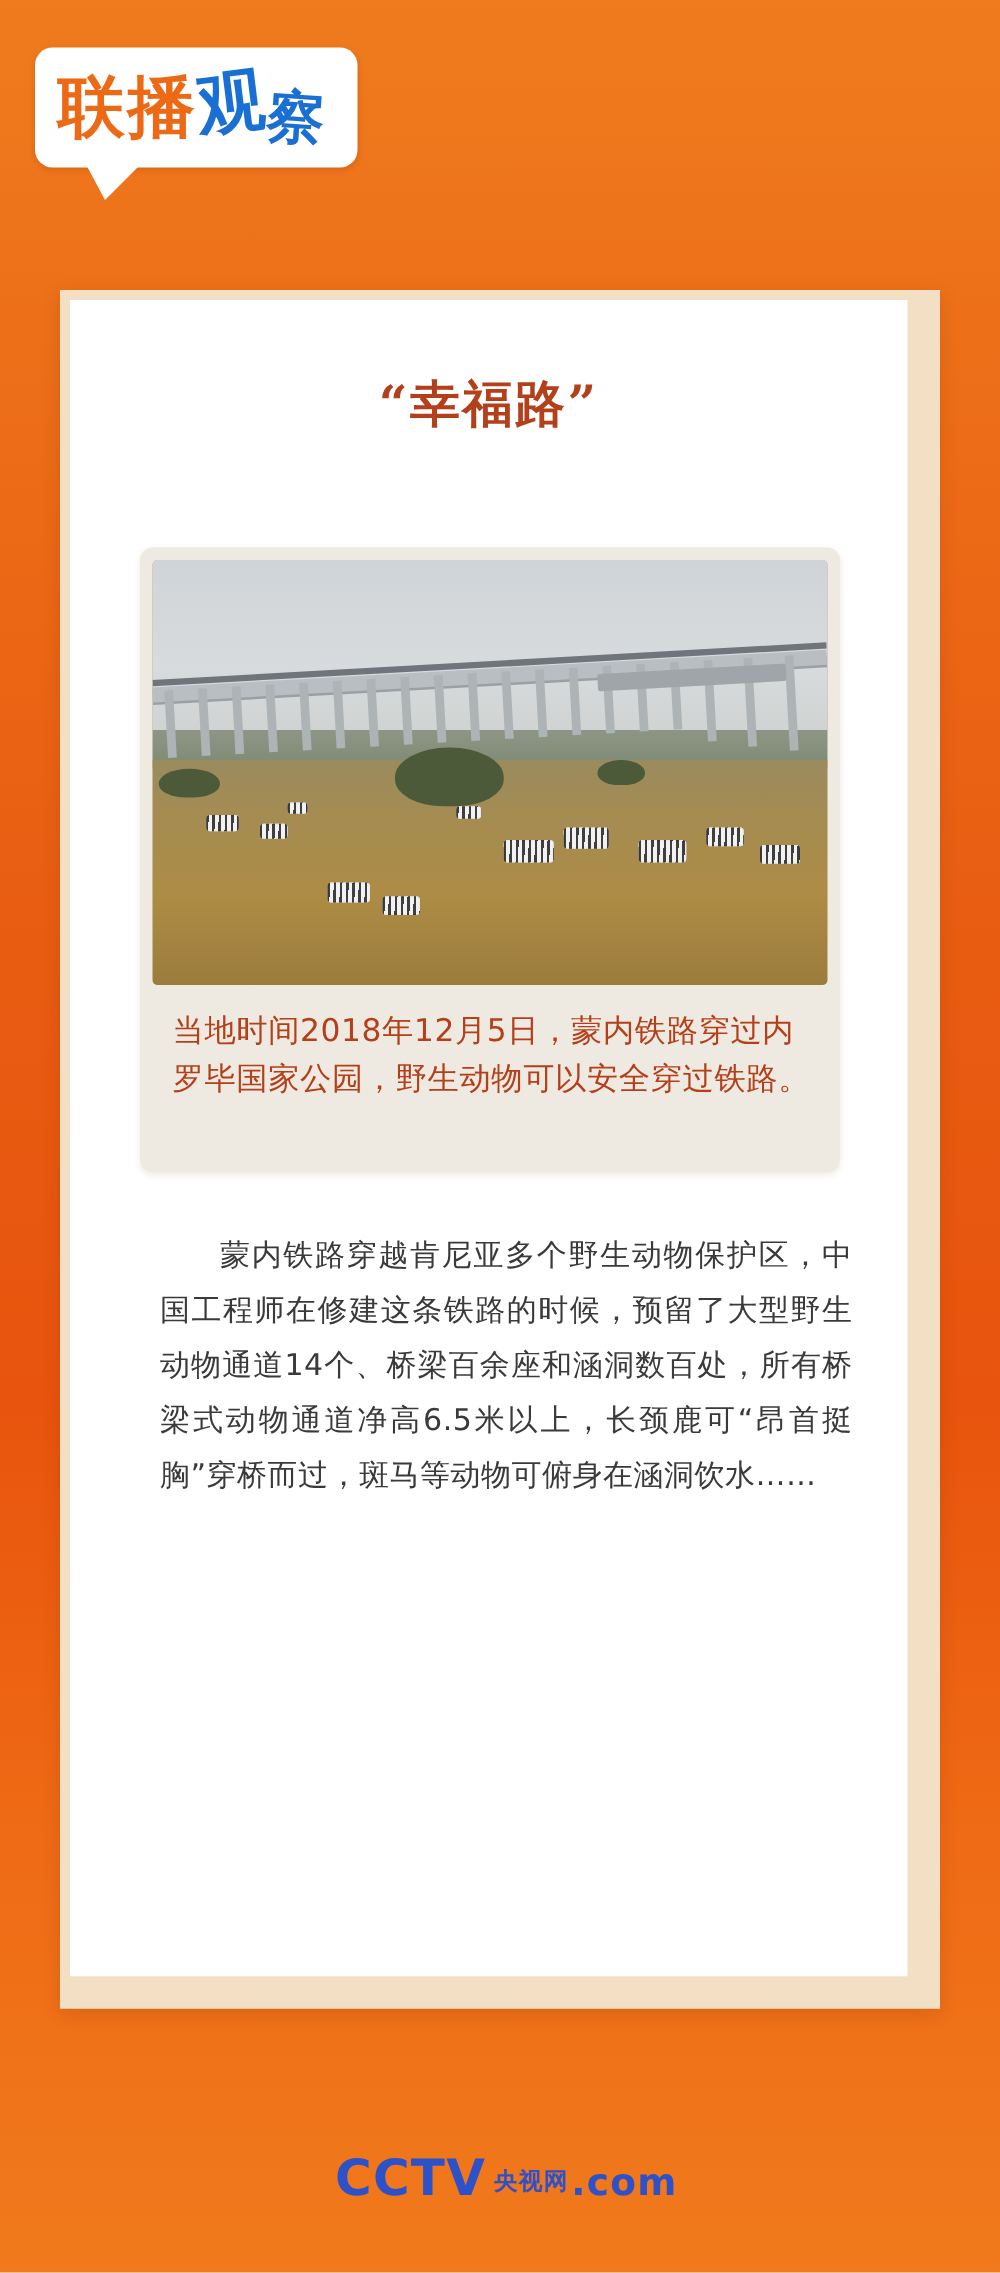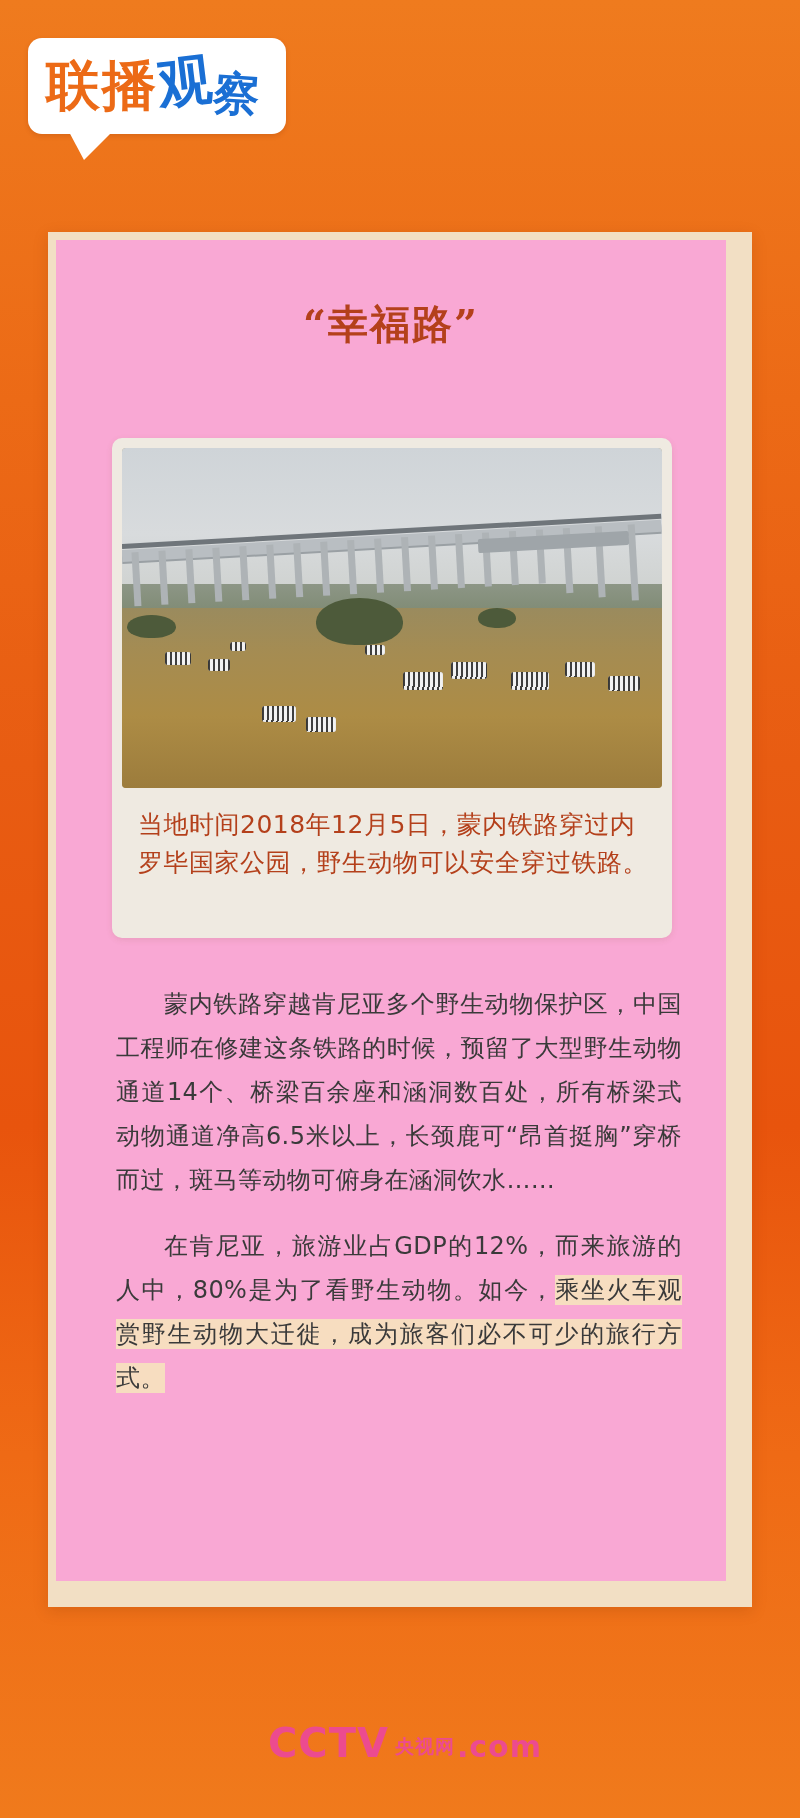--- a/index.html
+++ b/index.html
@@ -78,21 +78,21 @@
     height: 1375px;
     background: #f2dfc4;
     box-shadow: 0 4px 14px rgba(130,50,0,0.20);
   }
   .card-inner {
     position: absolute;
     left: 8px;
     top: 8px;
     right: 26px;
     bottom: 26px;
-    background: #f9a8d4;
+    background: #ffffff;
   }
 
   
   .title {
     position: absolute;
     left: 0;
     top: 52px;
     width: 100%;
     text-align: center;
     color: #b4401b;
@@ -228,41 +228,41 @@
     top: 742px;
     width: 570px;
     color: #3a3a3a;
     font-size: 24px;
     line-height: 44px;
     letter-spacing: 0.4px;
     font-family: "DejaVu Sans", sans-serif;
     text-align: justify;
   }
   .body p {
-    margin: 0 0 22px 4px;
+    margin: 0 0 22px 16px;
     text-indent: 2em;
   }
   .hl {
     background: #f7ddc0;
     padding: 1px 0;
   }
 
   
   .footer {
     position: absolute;
     left: 0;
     bottom: 52px;
     width: 100%;
     text-align: center;
   }
   .footer-logo {
     display: inline-block;
     font-size: 40px;
     letter-spacing: 1px;
-    color: #ec4899;
+    color: #1d4ed8;
     font-weight: 700;
     font-family: "DejaVu Sans", sans-serif;
     opacity: 0.92;
     margin-left: 10px;
   }
   .footer-logo .cn {
     font-size: 19px;
     display: inline-block;
     line-height: 20px;
     vertical-align: middle;
@@ -333,21 +333,20 @@
         <div class="zebra" style="left:82%;top:63%;width:30px;height:15px"></div>
         <div class="zebra" style="left:90%;top:67%;width:32px;height:15px"></div>
         <div class="zebra" style="left:45%;top:58%;width:20px;height:10px"></div>
         <div class="zebra" style="left:20%;top:57%;width:16px;height:9px"></div>
       </div>
       <div class="caption">当地时间2018年12月5日，蒙内铁路穿过内罗毕国家公园，野生动物可以安全穿过铁路。</div>
     </div>
 
     <div class="body">
       <p>蒙内铁路穿越肯尼亚多个野生动物保护区，中国工程师在修建这条铁路的时候，预留了大型野生动物通道14个、桥梁百余座和涵洞数百处，所有桥梁式动物通道净高6.5米以上，长颈鹿可“昂首挺胸”穿桥而过，斑马等动物可俯身在涵洞饮水……</p>
-      <p><span>在肯尼亚，旅游业占GDP的12%，而来旅游的人中，80%是为了看野生动物。如今，<span class="hl">乘坐火车观赏野生动物大迁徙，成为旅客们必不可少的旅行方式。</span></span></p>
     </div>
 
   </div>
 </div>
 
 <div class="footer">
   <span class="footer-logo"><span>CCTV</span><span class="cn">央视网</span><span class="dotcom">.com</span></span>
 </div>
 
 </body></html>

